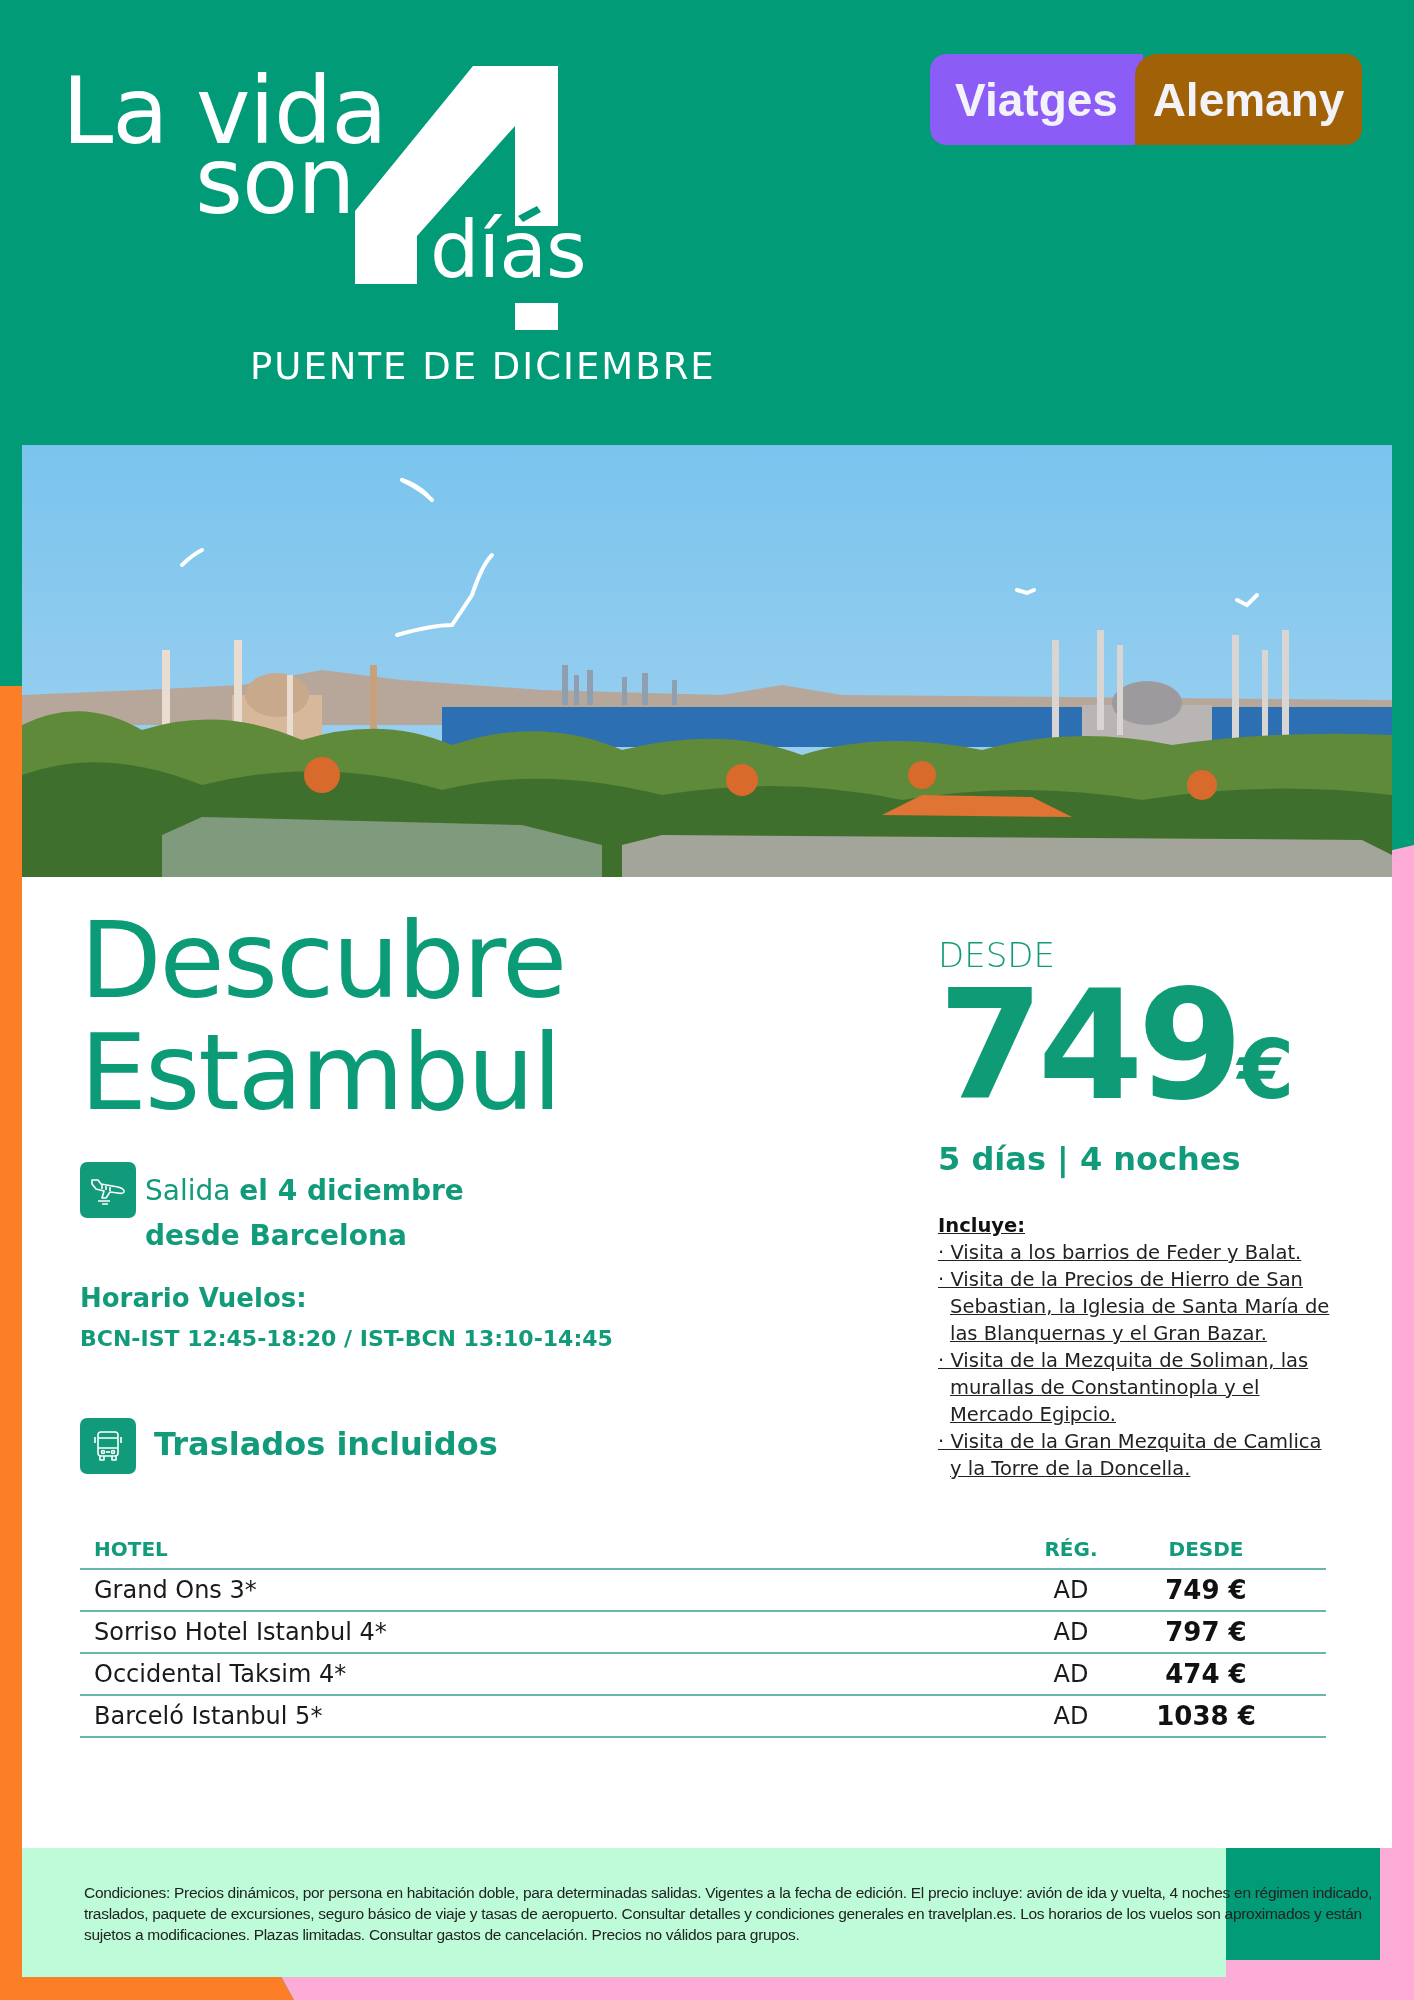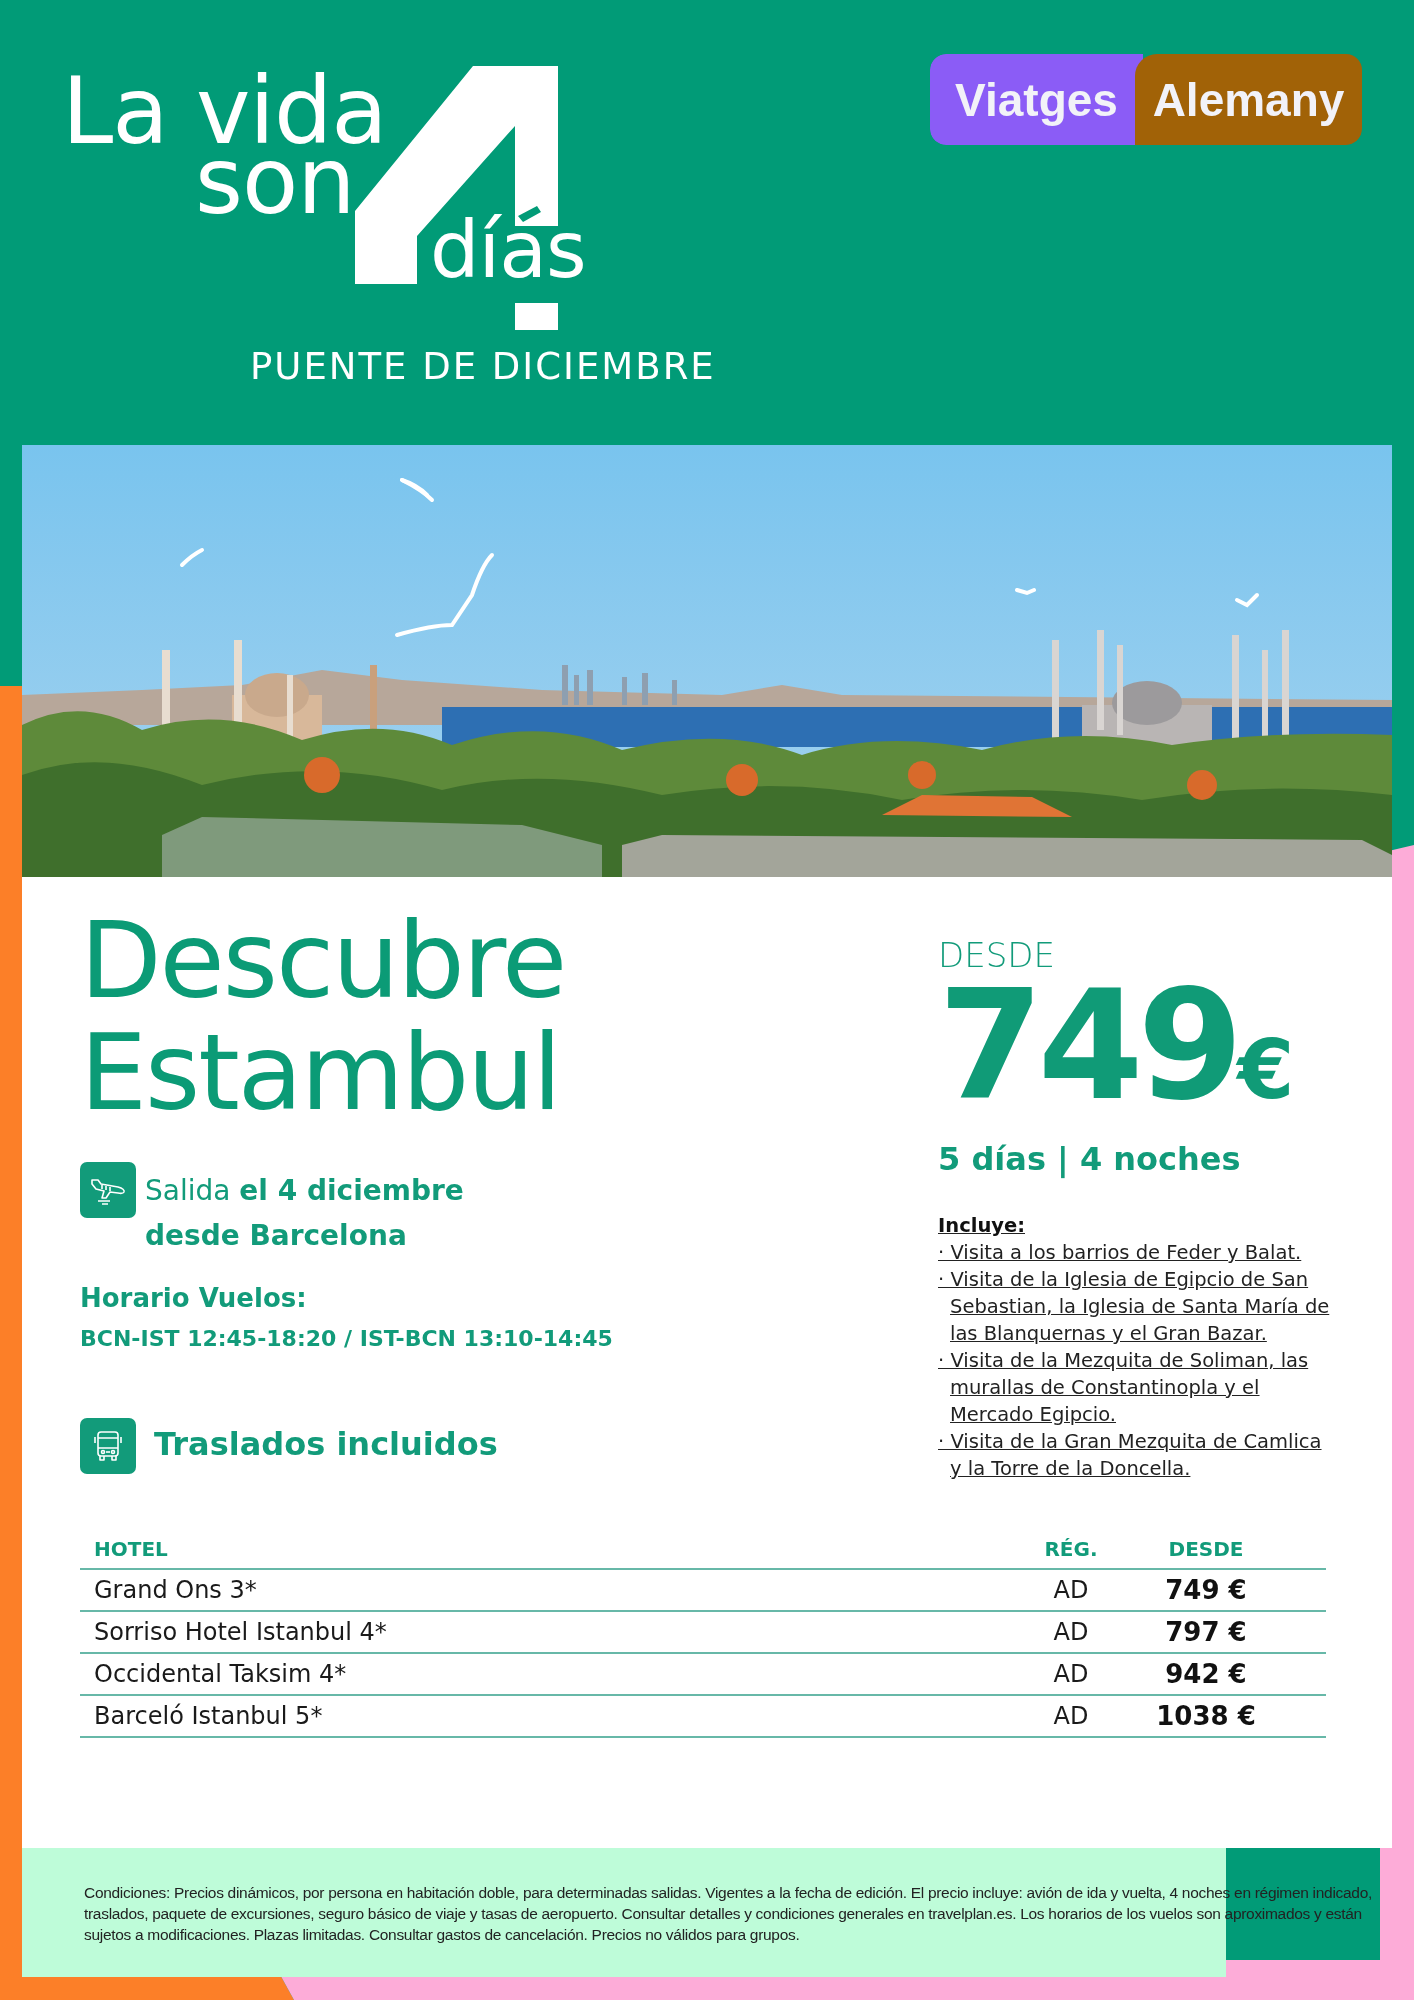--- a/index.html
+++ b/index.html
@@ -213,21 +213,21 @@
 
 <div class="desde-label">DESDE</div>
 <div class="price">
   <span class="num">749</span><span class="cur">€</span>
 </div>
 <div class="duration">5 días | 4 noches</div>
 
 <div class="includes">
   <div class="inc-title">Incluye:</div>
   <div class="inc-item">· Visita a los barrios de Feder y Balat.</div>
-  <div class="inc-item">· Visita de la Iglesia de Egipcio de San Sebastian, la Iglesia de Santa María de las Blanquernas y el Gran Bazar.</div>
+  <div class="inc-item">· Visita de la Precios de Hierro de San Sebastian, la Iglesia de Santa María de las Blanquernas y el Gran Bazar.</div>
   <div class="inc-item">· Visita de la Mezquita de Soliman, las murallas de Constantinopla y el Mercado Egipcio.</div>
   <div class="inc-item">· Visita de la Gran Mezquita de Camlica y la Torre de la Doncella.</div>
 </div>
 
 <div class="hotel-table">
   <div class="th-row">
     <span class="col-hotel">HOTEL</span>
     <span class="col-reg">RÉG.</span>
     <span class="col-price">DESDE</span>
   </div>
@@ -237,21 +237,21 @@
     <span class="col-price">749 €</span>
   </div>
   <div class="tr-row">
     <span class="col-hotel">Sorriso Hotel Istanbul 4*</span>
     <span class="col-reg">AD</span>
     <span class="col-price">797 €</span>
   </div>
   <div class="tr-row">
     <span class="col-hotel">Occidental Taksim 4*</span>
     <span class="col-reg">AD</span>
-    <span class="col-price">942 €</span>
+    <span class="col-price">474 €</span>
   </div>
   <div class="tr-row">
     <span class="col-hotel">Barceló Istanbul 5*</span>
     <span class="col-reg">AD</span>
     <span class="col-price">1038 €</span>
   </div>
 </div>
 
 <div class="conditions">
   <p>Condiciones: Precios dinámicos, por persona en habitación doble, para determinadas salidas. Vigentes a la fecha de edición. El precio incluye: avión de ida y vuelta, 4 noches en régimen indicado, traslados, paquete de excursiones, seguro básico de viaje y tasas de aeropuerto. Consultar detalles y condiciones generales en travelplan.es. Los horarios de los vuelos son aproximados y están sujetos a modificaciones. Plazas limitadas. Consultar gastos de cancelación. Precios no válidos para grupos.</p>

